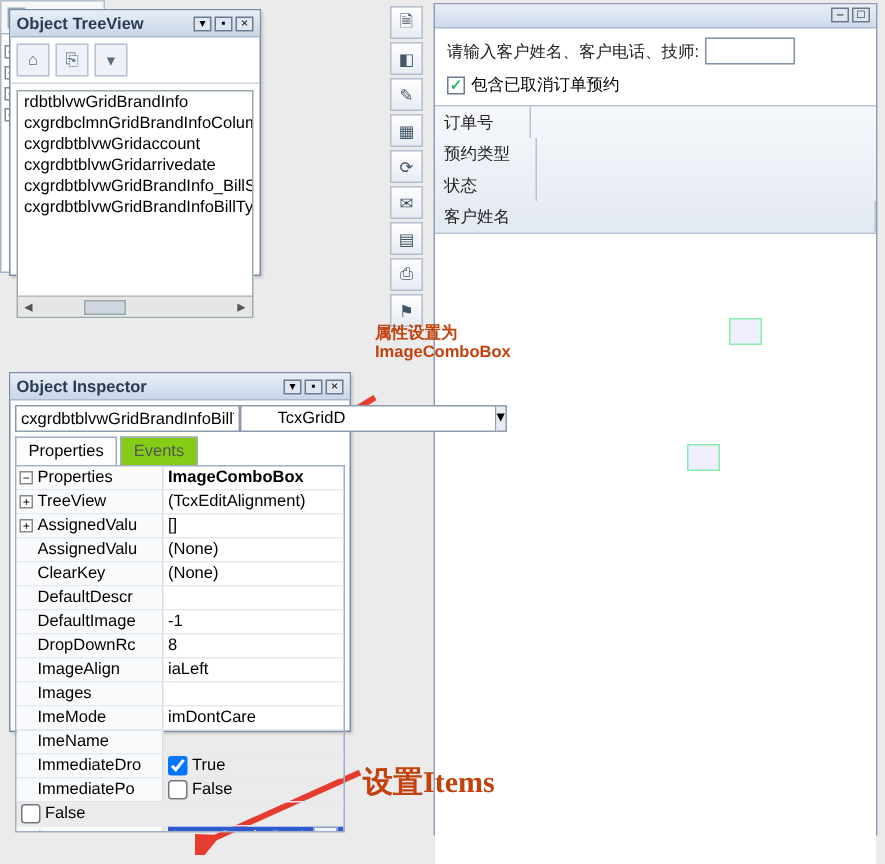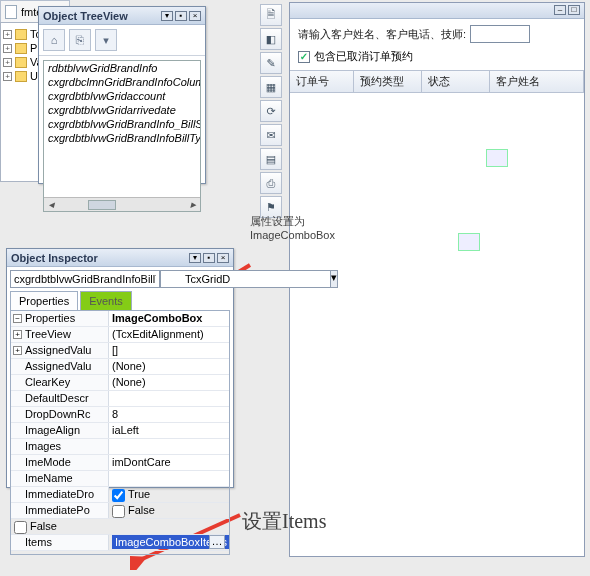--- a/index.html
+++ b/index.html
@@ -6,24 +6,24 @@
   body { margin: 0; width: 590px; height: 576px; background: #ebebeb; position: relative; overflow: hidden; }
 
   
   .window { position: absolute; background: #fff; border: 1px solid #7b8ea8; box-shadow: 1px 1px 2px rgba(0,0,0,.2); }
   .titlebar { background: linear-gradient(#e8eef7,#c8d6e8); display: flex; align-items: center; padding: 2px 4px; border-bottom: 1px solid #a8b8cf; height: 18px; }
   .titletxt { font-weight: bold; color: #2b3a55; flex: 1; }
   .winbtns { display:flex; gap:2px; }
   .winbtn { width: 12px; height: 10px; border:1px solid #6a7a90; background:#dfe6f0; font-size:8px; line-height:8px; text-align:center; }
 
   
-  #tv { left: 6px; top: 6px; width: 168px; height: 178px; margin-left: 32px; }
+  #tv { left: 6px; top: 6px; width: 168px; height: 178px; }
   #tv .toolbar { padding:4px; border-bottom:1px solid #ccd3de; display:flex; gap:4px; }
   .toolicon { width:22px; height:22px; border:1px solid #b7c2d2; background:#eef2f8; display:flex; align-items:center; justify-content:center; color:#5a6a80; }
-  .listpane { position:relative; margin:4px; border:1px solid #9aa; background:#fff; height:152px; overflow:hidden;font-style:italic; }
+  .listpane { position:relative; margin:4px; border:1px solid #9aa; background:#fff; height:152px; overflow:hidden; }
   .listpane .item { padding:1px 4px; white-space:nowrap; color:#000; }
   .hsb { position:absolute; bottom:0; left:0; right:0; height:14px; background:#e6e6e6; border-top:1px solid #bbb; display:flex; align-items:center; }
   .hsb .thumb { width:28px; height:10px; background:#cfd6e0; border:1px solid #9aa; margin-left:30px; }
   .hsb .arr { width:14px; height:14px; text-align:center; color:#555;}
 
   
   #doctree { left:186px; top:48px; width:86px; height:160px; background:#fff; border:1px solid #aab4c4; padding:4px 2px; }
   #doctree .row { display:flex; align-items:center; gap:3px; padding:1px 0; }
   .plus { width:9px; height:9px; border:1px solid #888; color:#555; font-size:8px; line-height:7px; text-align:center; }
   .foldericon { width:12px; height:11px; background:#fbd96f; border:1px solid #caa33a; }
@@ -36,28 +36,28 @@
   #rtcol { position:absolute; left:260px; top:2px; width:24px; }
   #rtcol .rtbtn { width:22px; height:22px; margin:2px 0; border:1px solid #b5bfcf; background:linear-gradient(#fefefe,#e7ecf3); display:flex; align-items:center; justify-content:center; color:#456; }
 
   
   #right { position:absolute; left:289px; top:2px; width:296px; height:555px; border:1px solid #8e9cb5; background:#fff; }
   #right .rtb { background:linear-gradient(#e8eef7,#cfdaea); border-bottom:1px solid #a8b8cf; height:16px; display:flex; justify-content:flex-end; padding:2px 4px; gap:2px; }
   #right .searchbar { padding:6px 8px; display:flex; align-items:center; gap:4px; color:#222; }
   #right .searchbar input { border:1px solid #7e8ea3; height:18px; width:60px; padding:0 3px; }
   #right .chkrow { padding:0 8px 6px 8px; display:flex; align-items:center; gap:4px; }
   .chk { width:12px; height:12px; border:1px solid #6b7b8f; background:#fff; display:inline-flex; align-items:center; justify-content:center; color:#2b6; font-weight:bold; font-size:10px; }
-  #right .gridhdr { display:flex; border-top:1px solid #b8c2d3; border-bottom:1px solid #b8c2d3; background:linear-gradient(#f6f8fb,#e3e9f2); }
+  #right .gridhdr { display:flex; border-top:1px solid #b8c2d3; border-bottom:1px solid #b8c2d3; background:linear-gradient(#f6f8fb,#e3e9f2);flex-direction:column; }
   #right .gridhdr .col { border-right:1px solid #b8c2d3; padding:3px 6px; color:#222; }
   .c1{width:64px}.c2{width:68px}.c3{width:68px}.c4{flex:1}
   #right .gridbody { position:relative; height:440px; background:#fff; }
   .smallicon { position:absolute; width:22px; height:18px; border:1px solid #8ea; background:#eef; }
 
   
-  .annot { position:absolute; color:#404040; font-size:20px; font-weight:400; font-family: "SimSun", serif; }
+  .annot { position:absolute; color:#c2410c; font-size:20px; font-weight:700; font-family: "SimSun", serif; }
   .arrow { position:absolute; pointer-events:none; }
 
   
   #oi { left:6px; top:248px; width:228px; height:240px; }
   #oi .combo { display:flex; margin:3px; }
   #oi .combo input { flex:1; border:1px solid #8e9cb0; height:18px; padding:0 3px; }
   #oi .combo .dd { width:16px; border:1px solid #8e9cb0; border-left:none; background:#e7ecf3; text-align:center; }
   .tabs { display:flex; margin:0 3px; }
   .tab { border:1px solid #9faec4; border-bottom:none; padding:3px 8px; background:#fdfdfe; margin-right:2px; }
   .tab.inactive { background:#84cc16; color:#555; }
@@ -231,20 +231,24 @@
       </div>
     <div class="prow">
         <div class="pname"><span>ClearKey</span></div>
         <div class="pval blue">(None)</div>
       </div>
     <div class="prow">
         <div class="pname"><span>DefaultDescr</span></div>
         <div class="pval"></div>
       </div>
     <div class="prow">
+        <div class="pname"><span>DefaultImage</span></div>
+        <div class="pval blue">-1</div>
+      </div>
+    <div class="prow">
         <div class="pname"><span>DropDownRc</span></div>
         <div class="pval blue">8</div>
       </div>
     <div class="prow">
         <div class="pname"><span>ImageAlign</span></div>
         <div class="pval blue">iaLeft</div>
       </div>
     <div class="prow">
         <div class="pname redv"><span>Images</span></div>
         <div class="pval"></div>

